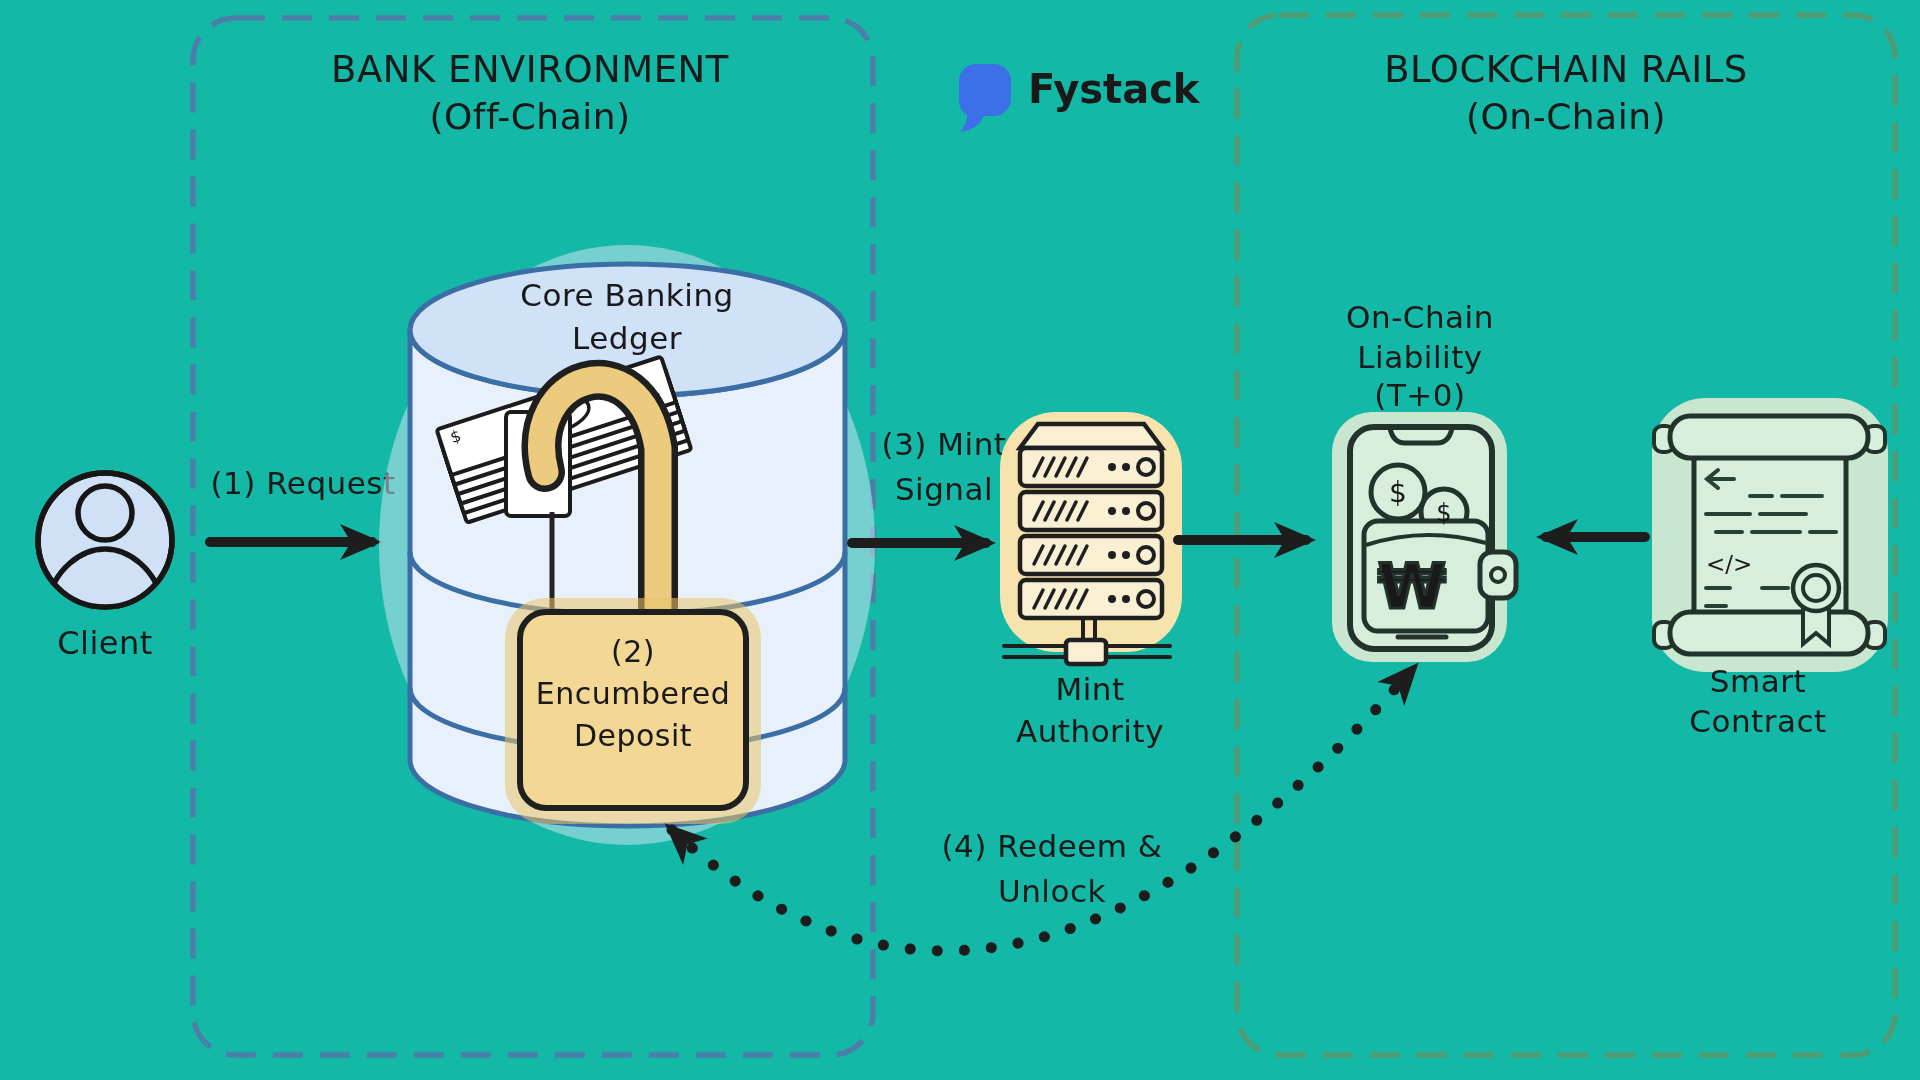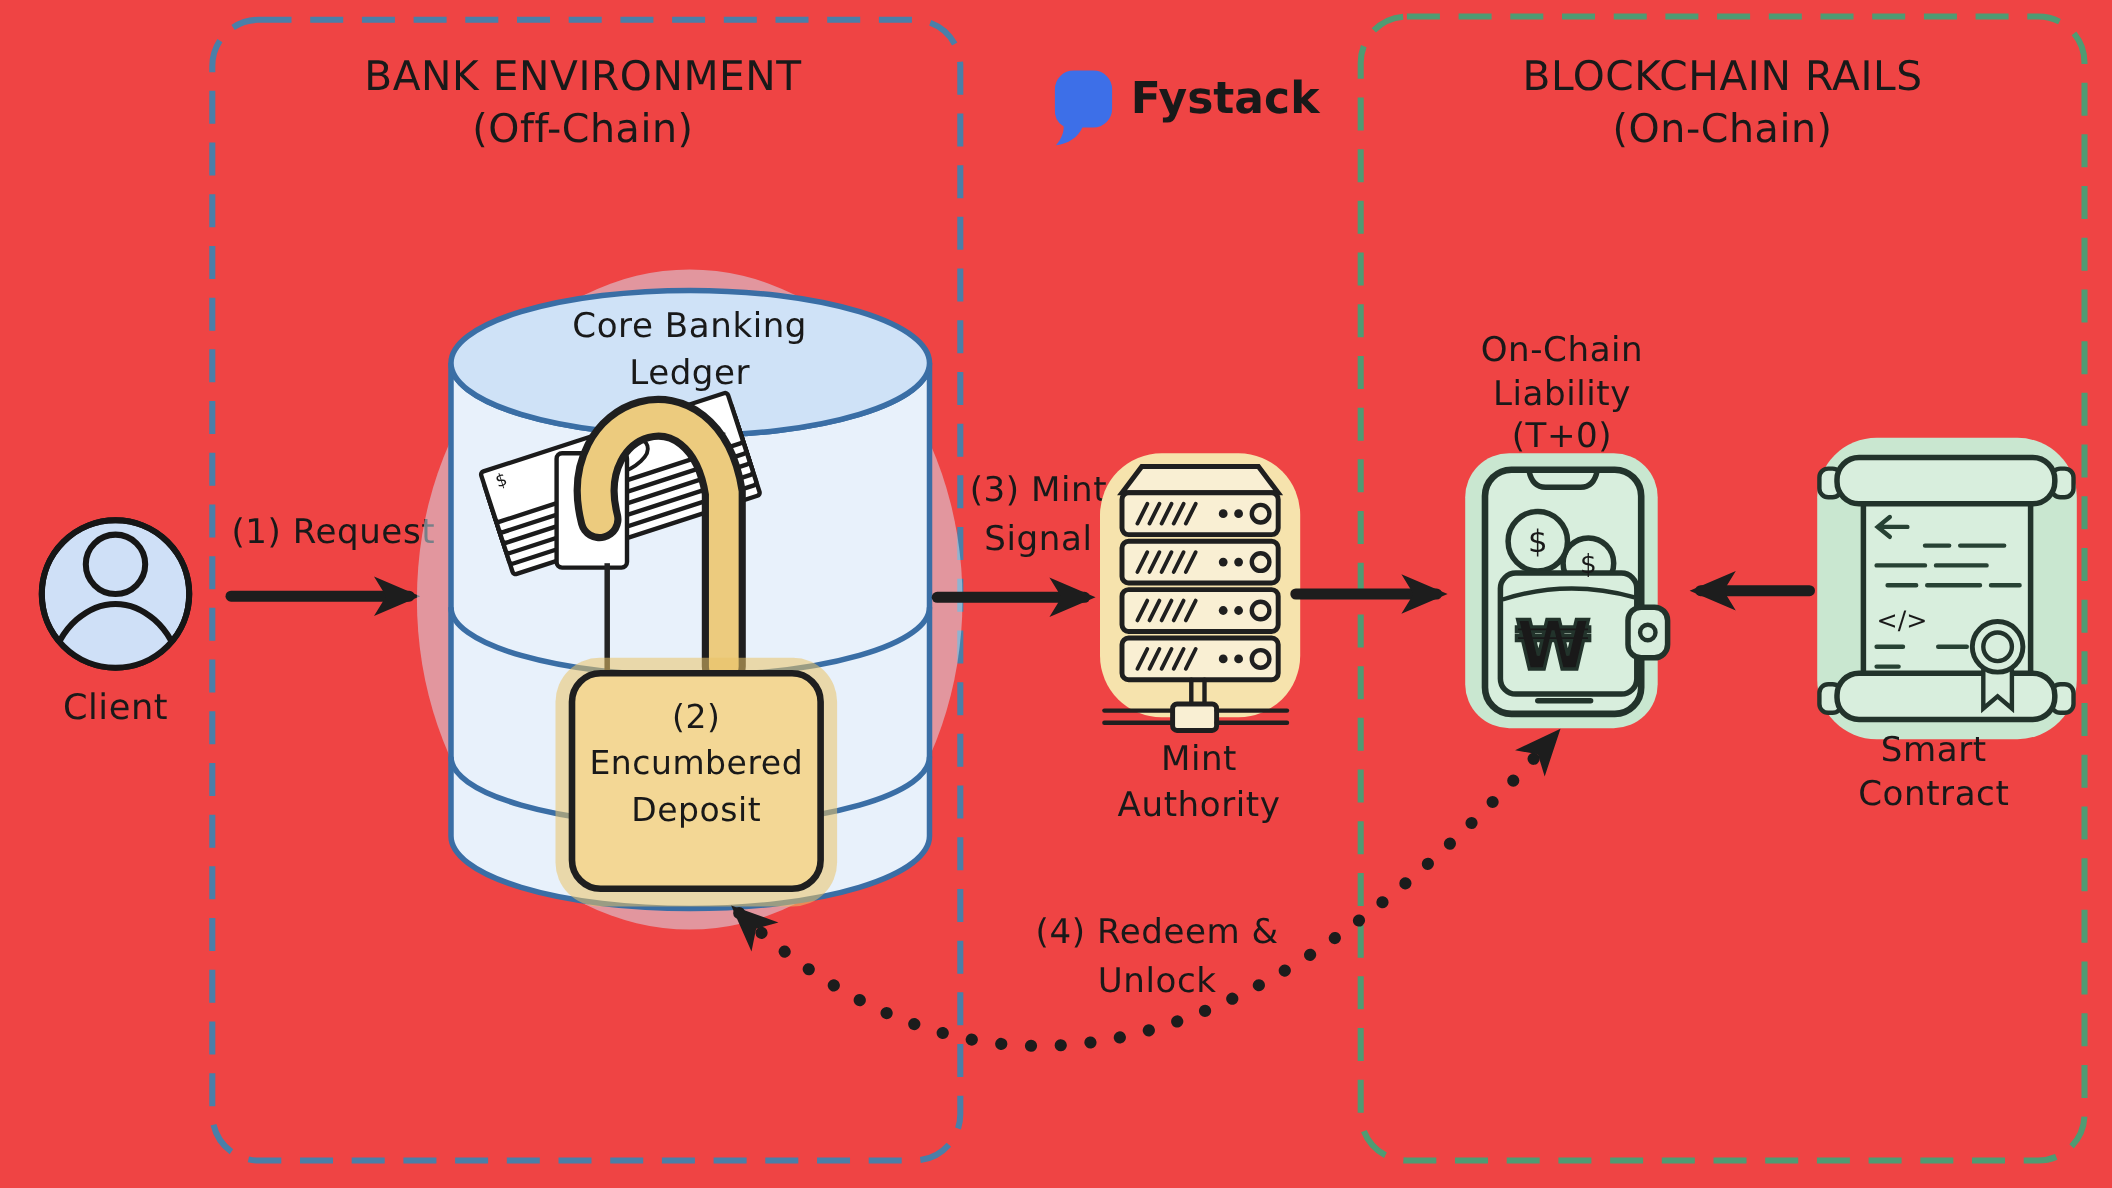--- a/index.html
+++ b/index.html
@@ -1,16 +1,16 @@
 <!DOCTYPE html>
 <html><head>
 <meta charset="utf-8">
 <style>
   html,body{margin:0;padding:0;background:#fbfbf9;}
-  .stage{width:1920px;height:1080px;position:relative;background:#ef4444;overflow:hidden;}
+  .stage{width:1920px;height:1080px;position:relative;background:#14b8a6;overflow:hidden;}
   .t{font-family:"DejaVu Sans",sans-serif;fill:#191919;}
   .mid{text-anchor:middle;}
   .bold{font-weight:bold;}
   .hand{letter-spacing:.5px;}
 </style>
 </head>
 <body>
 
 <div class="stage">
 <svg width="1920" height="1080" viewBox="0 0 1920 1080">

